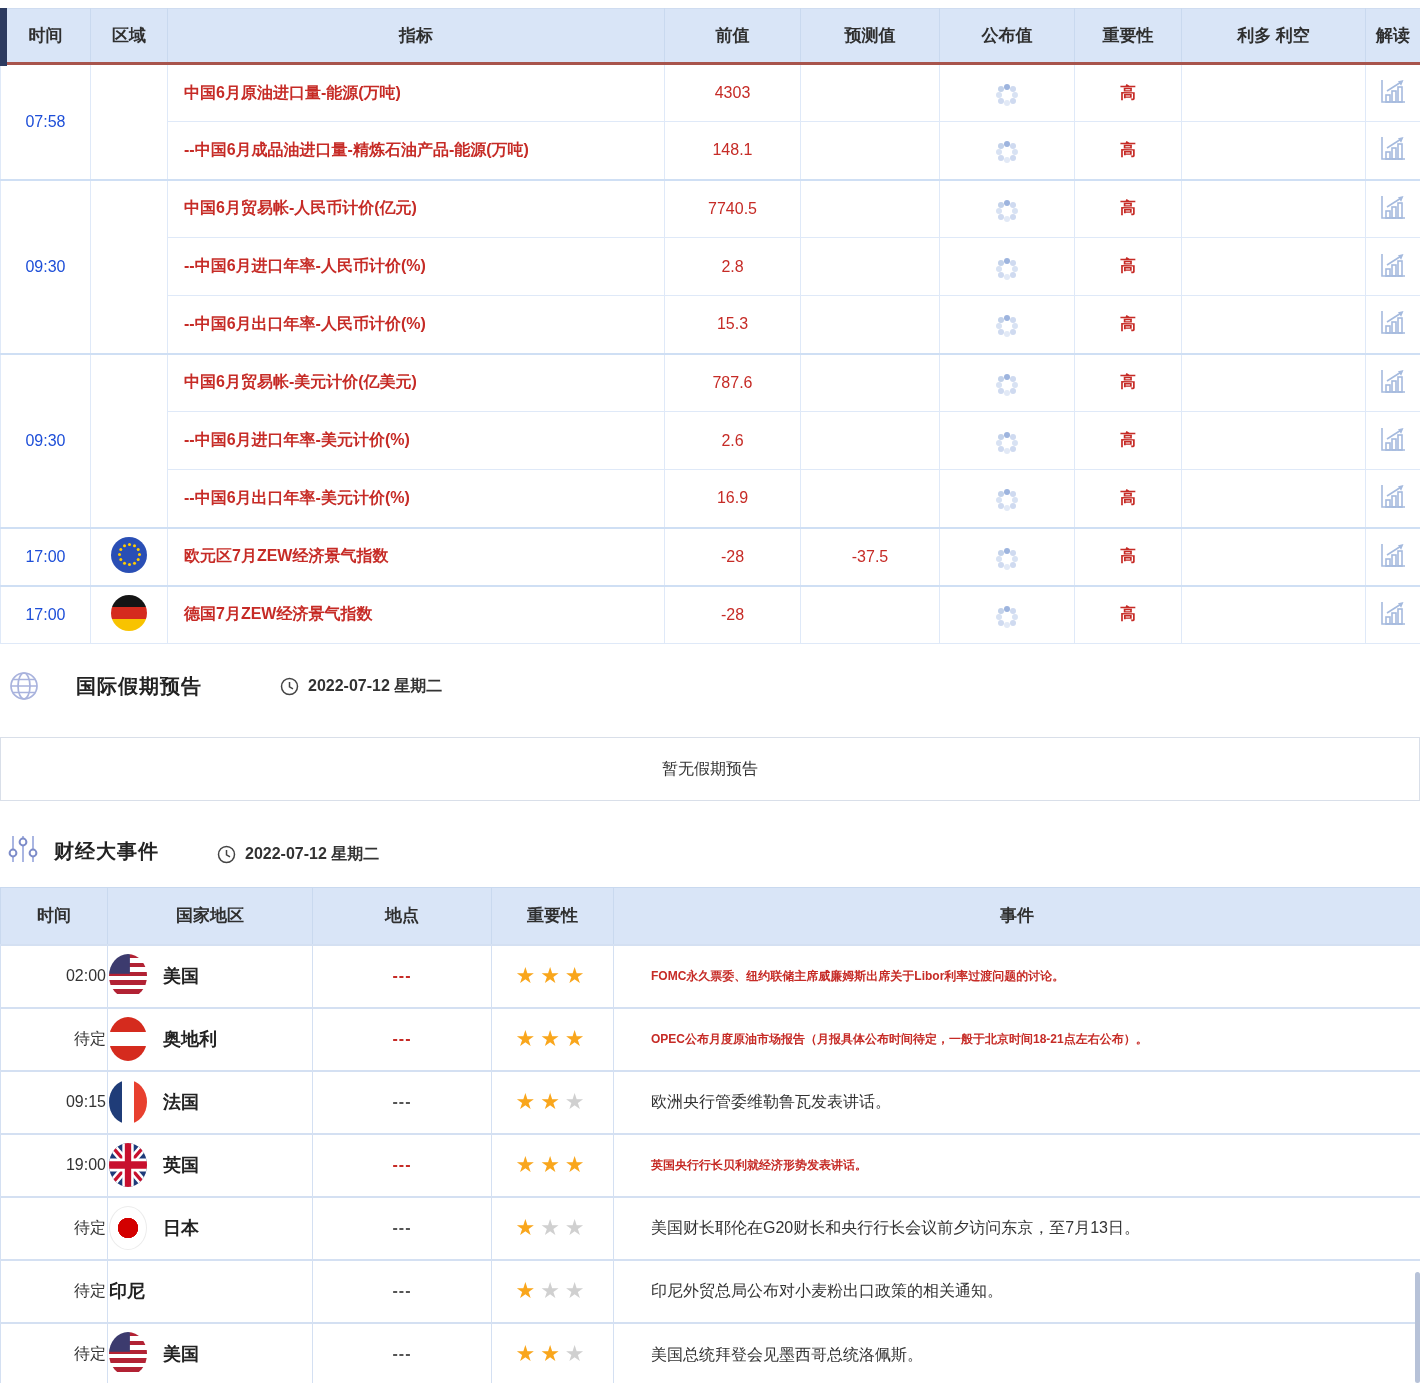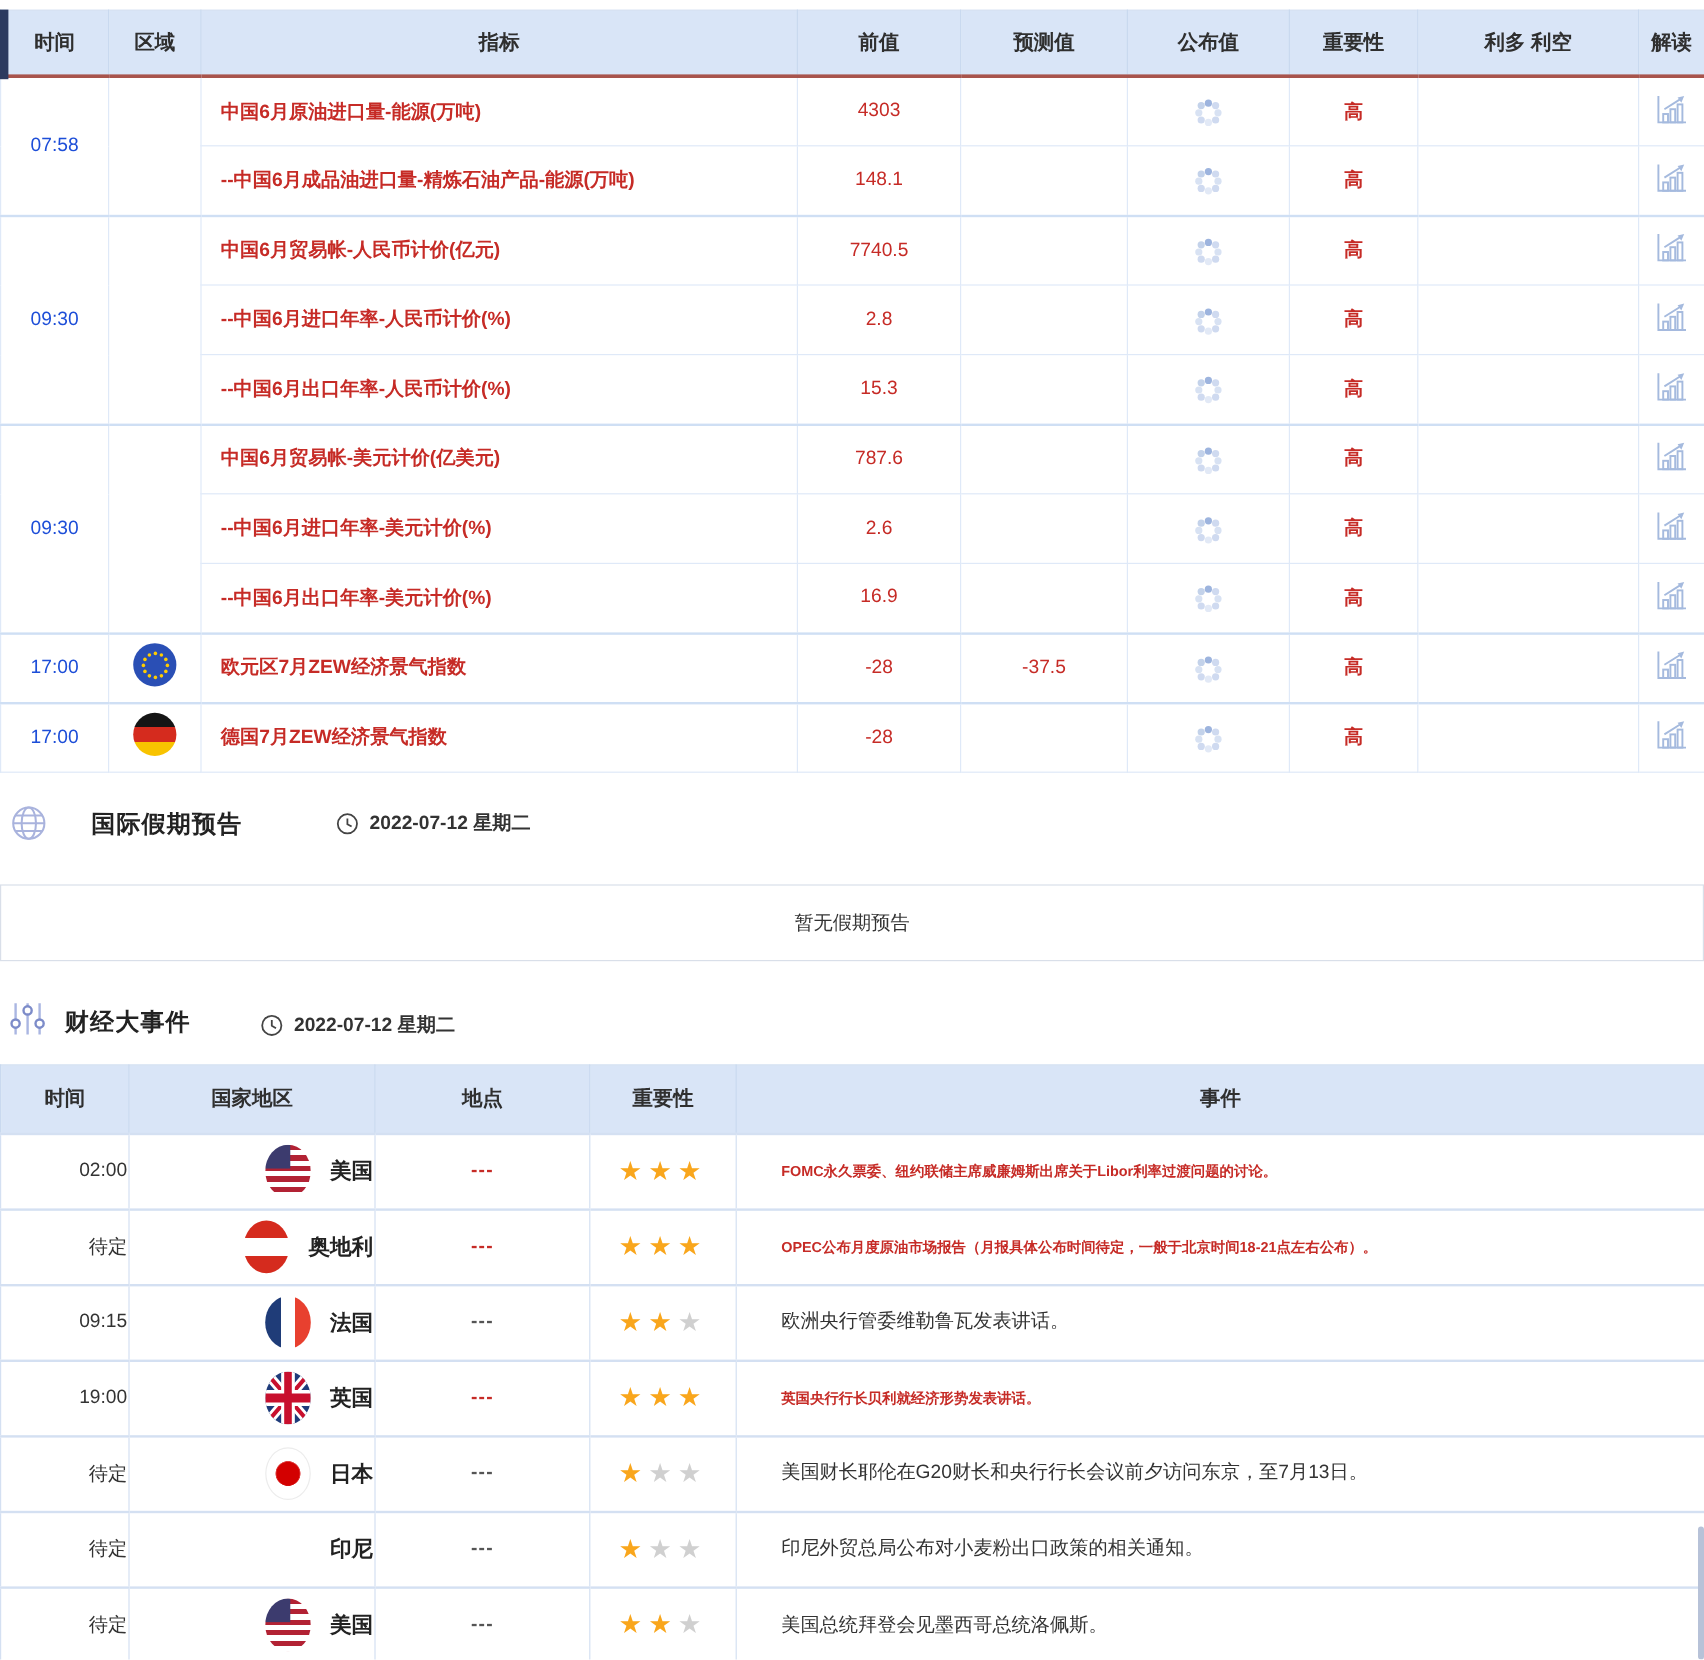--- a/index.html
+++ b/index.html
@@ -69,21 +69,21 @@
 
   
   .events { margin-top:22px; }
   .events th {
     background:#d9e5f7; height:57px; font-size:17px; font-weight:bold; color:#2f2f2f;
     border:1px solid #c9d9ef;
   }
   .events td { border:1px solid #d4e0f2; border-top-width:2px; height:63px; vertical-align:middle; background:#fff; }
   .ev-time { text-align:right; font-size:16px; color:#333; }
   .ev-country { }
-  .country-wrap { display:flex; align-items:center; justify-content:flex-end; gap:16px; }
+  .country-wrap { display:flex; align-items:center; justify-content:flex-start; gap:16px; }
   .country-name { font-size:18px; font-weight:bold; color:#222; }
   .ev-loc { text-align:center; font-weight:bold; font-size:16px; color:#555; letter-spacing:1px; }
   .ev-loc.red, .ev-text.red { color:#c62b26; }
   .ev-stars { text-align:center; font-size:22px; letter-spacing:5px; white-space:nowrap; }
   .star-on { color:#f9a61c; }
   .star-off { color:#d0d0d0; }
   .ev-text { padding:10px 30px 10px 37px; font-size:16px; color:#333; line-height:1.7; }
   .ev-text.red { font-weight:bold; font-size:12px; }
 
   

